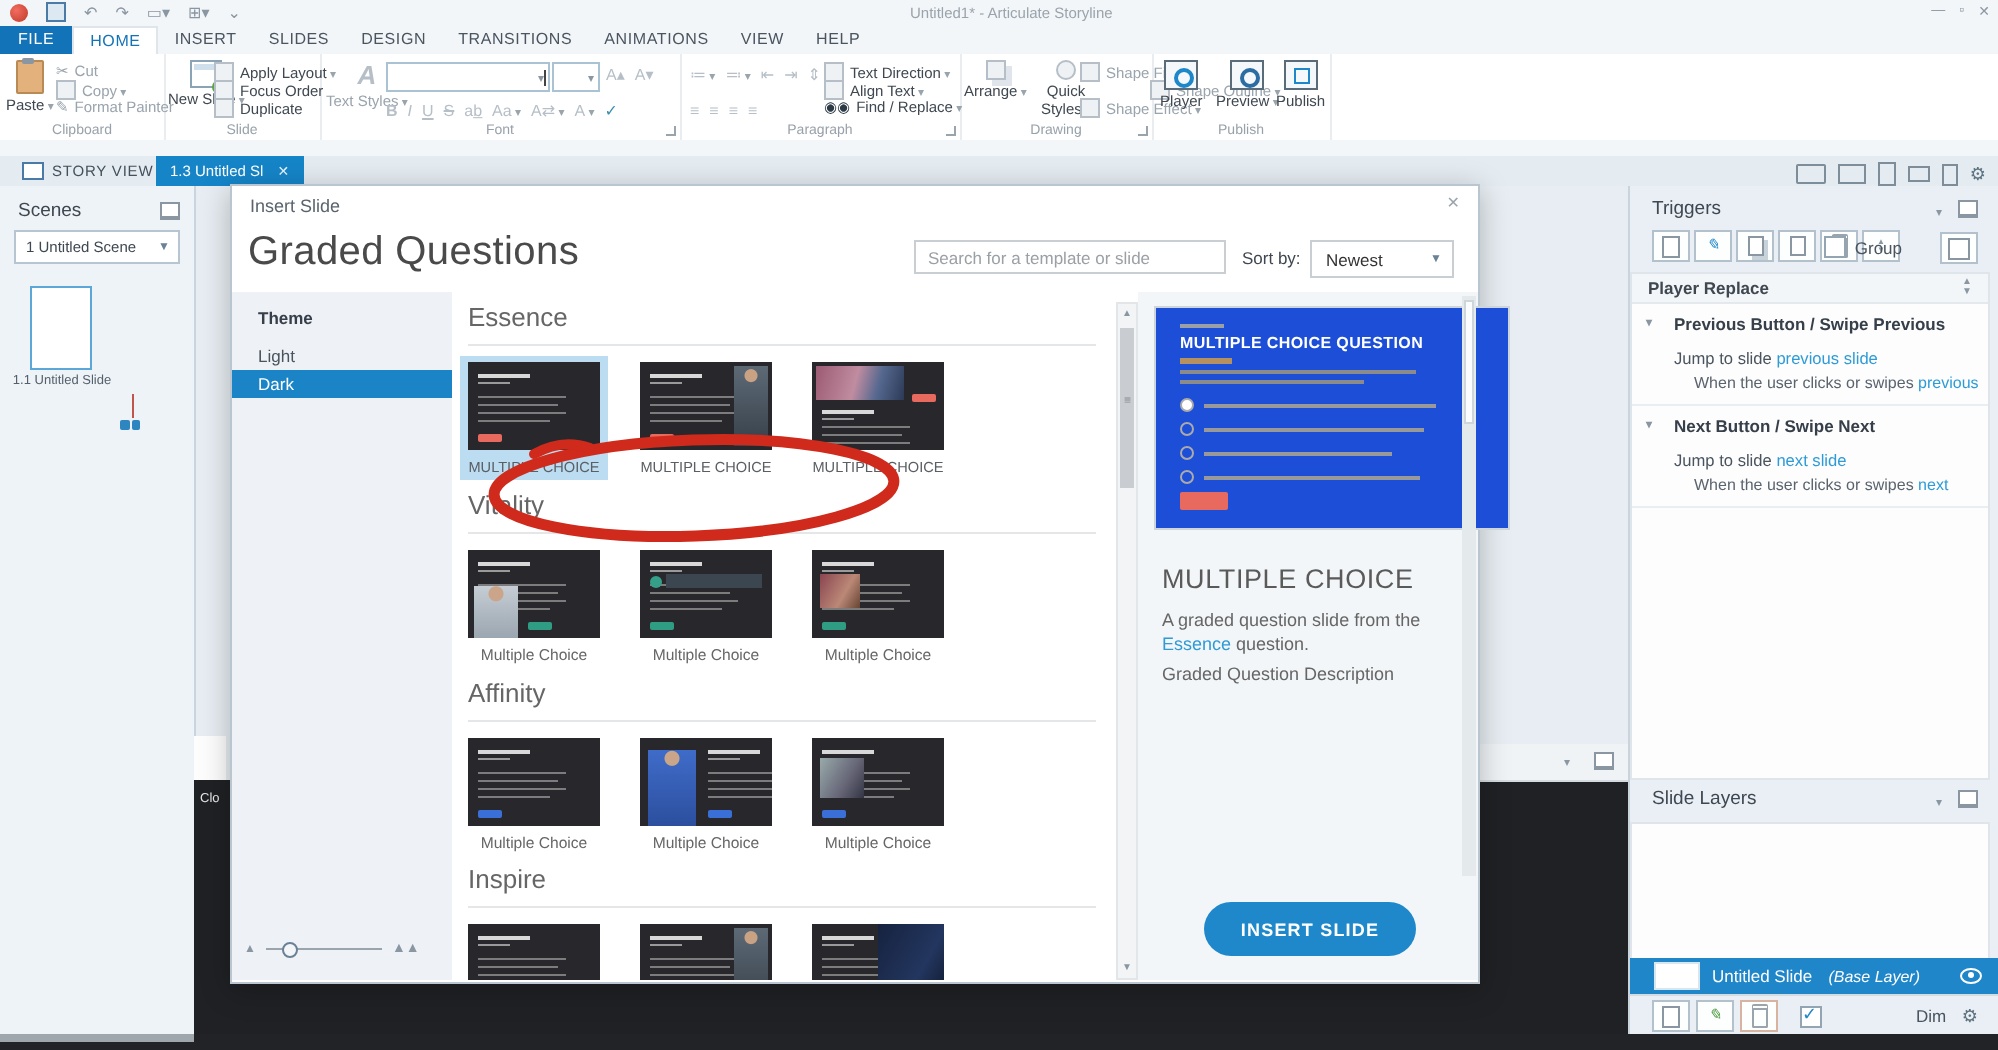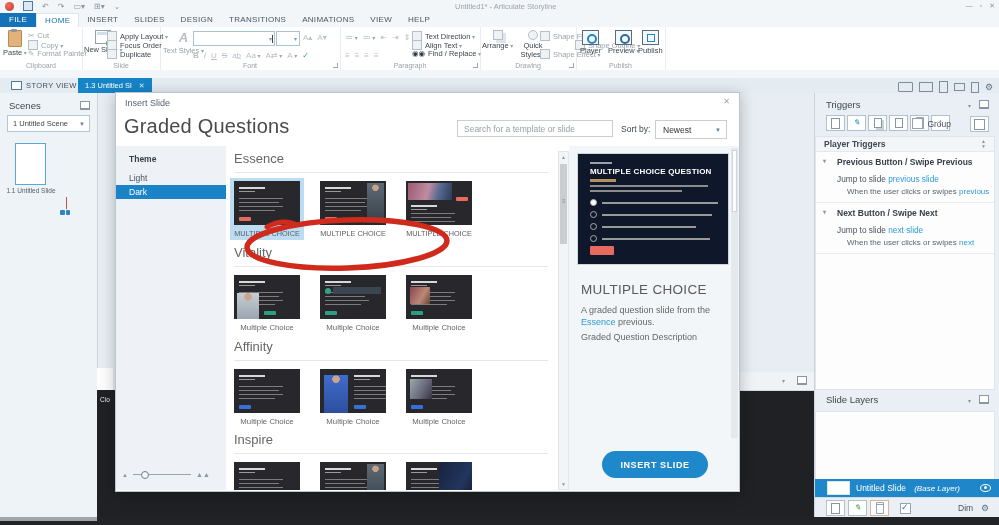--- a/index.html
+++ b/index.html
@@ -161,21 +161,21 @@
   
   .lsb{position:absolute;left:442px;top:58px;width:11px;height:339px;background:#f3f4f6;border:1px solid #e3e6e9;box-sizing:border-box;}
   .lsb .up,.lsb .dn{position:absolute;left:0;right:0;text-align:center;font-size:5px;color:#8a97a3;}
   .lsb .up{top:2px;}.lsb .dn{bottom:2px;}
   .lsb .th{position:absolute;left:1px;right:1px;top:12px;height:80px;background:#c9cdd2;}
   .lsb .th::after{content:"≡";position:absolute;left:2px;top:34px;font-size:6px;color:#8a8f95;}
   
   .pv{position:absolute;left:453px;top:53px;width:170px;height:344px;background:#f3f6f8;}
   .pv-sb{position:absolute;right:1px;top:2px;width:7px;height:290px;background:#e4e9ec;}
   .pv-sb i{position:absolute;left:1px;right:1px;top:2px;height:60px;background:#fbfcfd;border:1px solid #cfd6db;}
-  .pv-slide{position:absolute;left:8px;top:7px;width:152px;height:112px;background:#0f172a;border:1px solid #cdd4da;box-sizing:border-box;padding:8px 0 11px 12px;}
+  .pv-slide{position:absolute;left:8px;top:7px;width:178px;height:112px;background:#1d4ed8;border:1px solid #cdd4da;box-sizing:border-box;padding:8px 0 11px 12px;}
   .pv-kicker{width:22px;height:2px;background:#9aa0a6;margin-bottom:3px;}
   .pv-title{font-size:8px;font-weight:bold;color:#fff;letter-spacing:.2px;white-space:nowrap;}
   .pv-sub{width:26px;height:3px;background:#b5915f;margin-top:3px;}
   .pv-par{height:2px;background:#8b8b8b;margin-top:3px;}
   .pv-opts{margin-top:7px;}
   .pv-opt{display:flex;align-items:center;gap:5px;margin-top:5px;}
   .pv-radio{width:5px;height:5px;border-radius:50%;border:1px solid #aaa;flex:none;}
   .pv-radio.on{background:#fff;}
   .pv-line{height:2px;background:#999;}
   .pv-btn{position:absolute;left:12px;bottom:9px;width:24px;height:9px;background:#e8695e;border-radius:1px;}
@@ -452,21 +452,21 @@
       <div class="ab" style="right:48px;top:25px;display:flex;align-items:center;gap:4px;font-size:8.5px;color:#4a545e;">
         <span class="chk"></span>
         <span>Group</span>
       </div>
       <span class="tbtn ab" style="right:10px;top:23px;">
           <i class="mi-page" style="width:9px;"></i>
         </span>
 
       <div class="trg-list">
         <div class="pt-head">
-          <span>Player Triggers</span>
+          <span>Player Replace</span>
           <span class="sorticon">▲<br>▼</span>
         </div>
         <div class="trg-group">
           <div class="trg-head">Previous Button / Swipe Previous</div>
           <div class="trg-action"><span>Jump to slide </span><span class="lnk">previous slide</span></div>
           <div class="trg-cond"><span>When the user clicks or swipes </span><span class="lnk">previous</span></div>
         </div>
         <div class="trg-group">
           <div class="trg-head">Next Button / Swipe Next</div>
           <div class="trg-action"><span>Jump to slide </span><span class="lnk">next slide</span></div>
@@ -655,21 +655,21 @@
               </div>
             <div class="pv-opt">
                 <span class="pv-radio"></span>
                 <span class="pv-line" style="width:108px;"></span>
               </div>
           </div>
           <div class="pv-btn"></div>
         </div>
         <div class="pv-heading">MULTIPLE CHOICE</div>
         <div class="pv-desc">
-          <span>A graded question slide from the </span><span class="lnk">Essence</span><span> previous.</span>
+          <span>A graded question slide from the </span><span class="lnk">Essence</span><span> question.</span>
         </div>
         <div class="pv-desc2">Graded Question Description</div>
         <div class="pv-sb">
             <i></i>
           </div>
         <button class="insert-btn">INSERT SLIDE</button>
       </div>
     </div>
 
     <svg id="annotation" width="240" height="72" viewBox="0 0 240 72">

